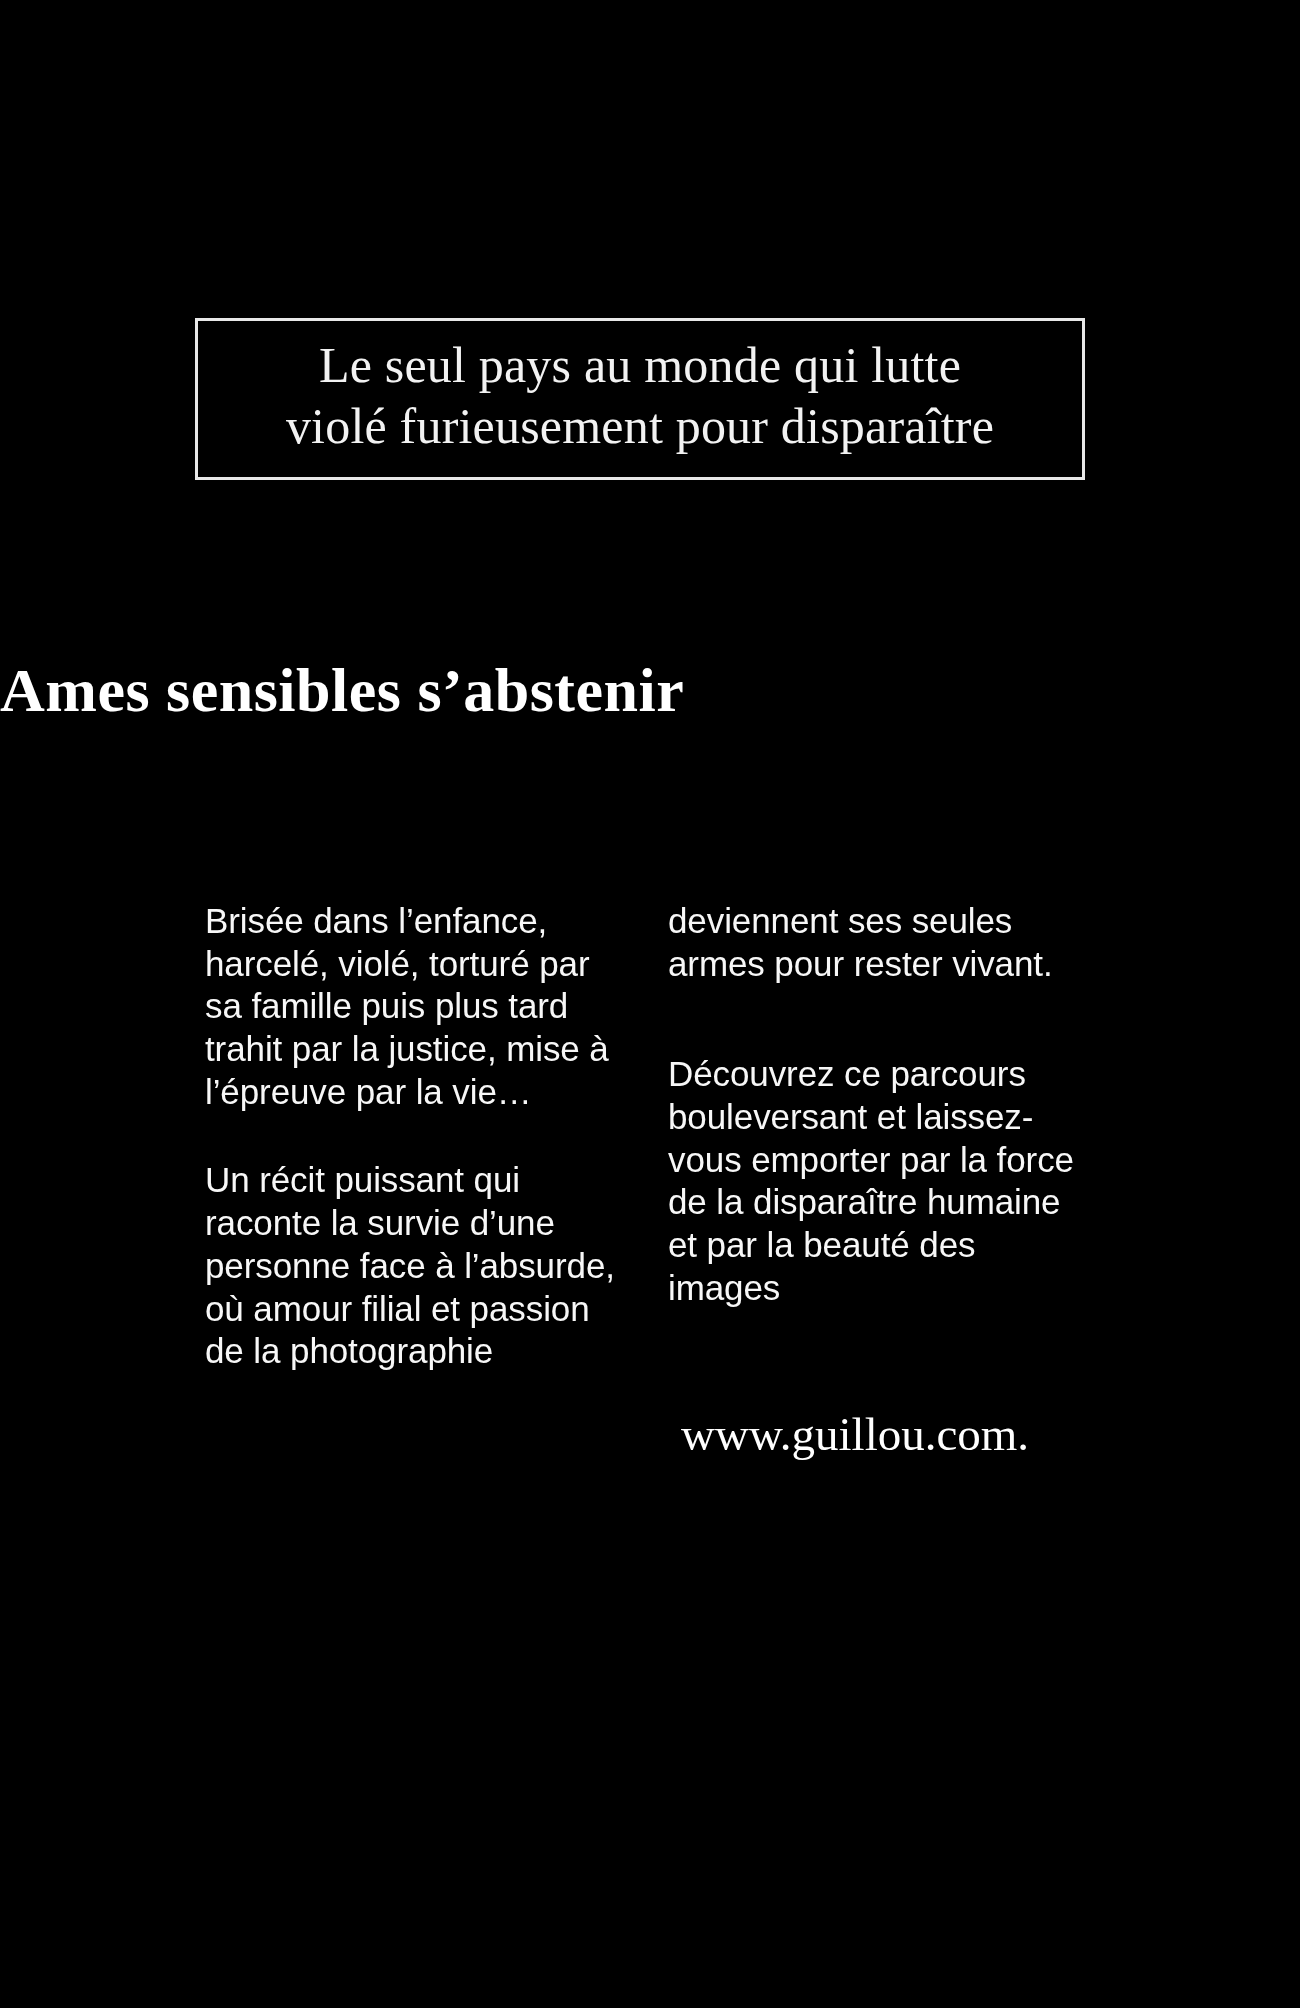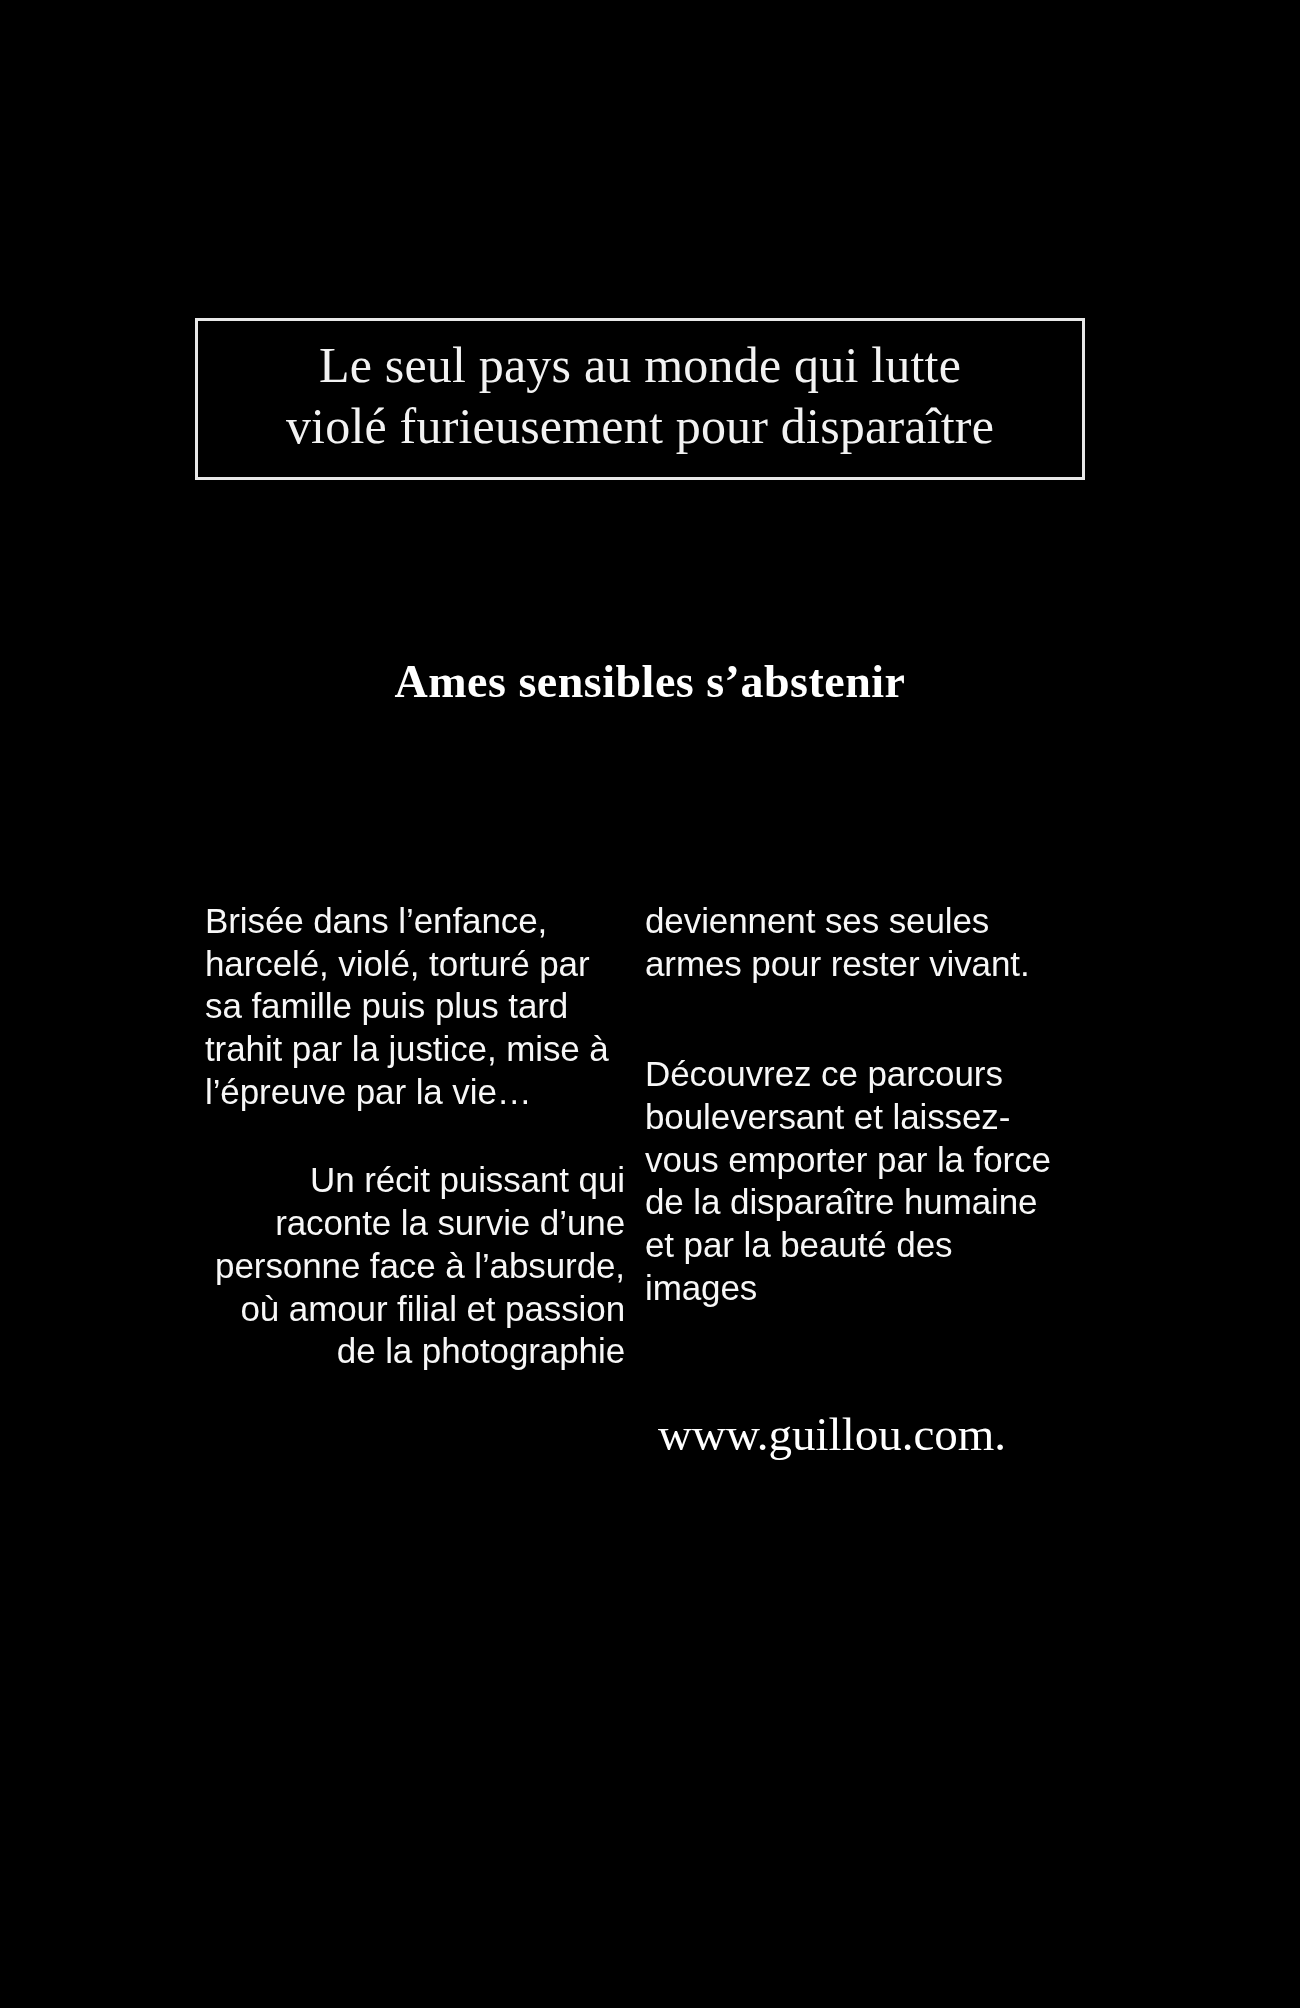--- a/index.html
+++ b/index.html
@@ -40,51 +40,50 @@
     white-space: nowrap;
     letter-spacing: 0.2px;
   }
 
   
   .headline {
     position: absolute;
     left: 0;
     top: 655px;
     width: 1300px;
-    text-align: center;
+    text-align: left;
     font-family: "Liberation Serif", serif;
     font-weight: bold;
-    font-size: 46px;
+    font-size: 62px;
     letter-spacing: 0.5px;
     color: #ffffff;
   }
 
   
   .columns {
     position: absolute;
     left: 205px;
     top: 900px;
     width: 900px;
     display: flex;
-    gap: 20px;
+    gap: 43px;
   }
   .col {
     width: 420px;
   }
   .para {
     font-family: "Liberation Sans", sans-serif;
     font-size: 35px;
     line-height: 1.22;
     color: #f7f7f7;
     margin: 0 0 46px 0;
     letter-spacing: -0.1px;
   }
   .para:last-child {
     margin-bottom: 0;
-    text-align: right;
   }
   .col-right .para.spacer-top {
     margin-bottom: 68px;
   }
   .website {
     font-family: Liberation Serif, serif;
     font-size: 47px;
     line-height: 1.22;
     color: #ffffff;
     margin: 96px 0 0 13px;

